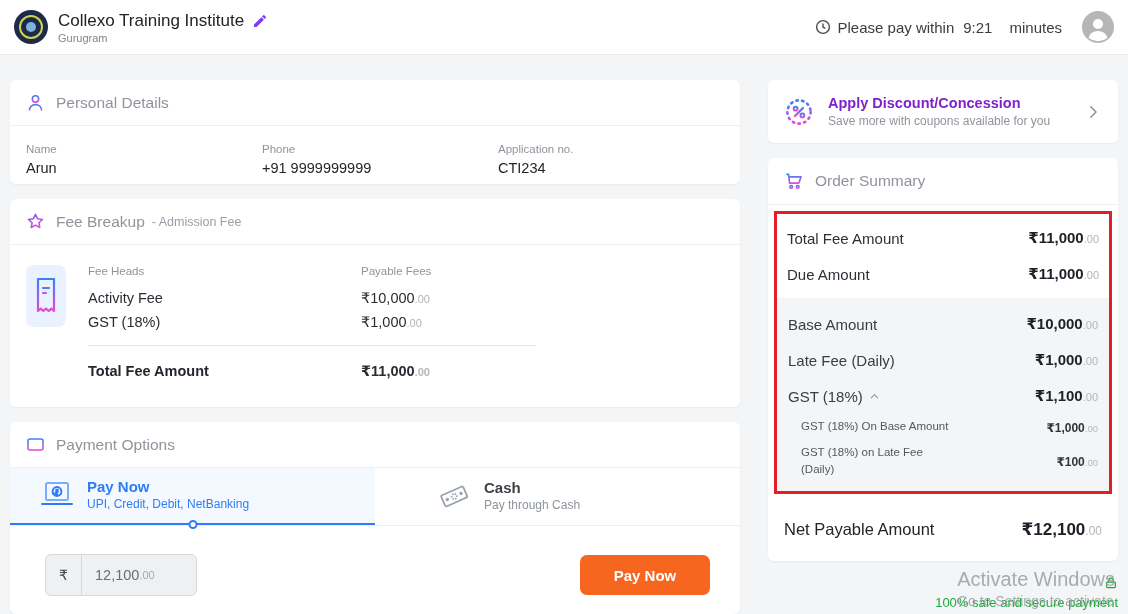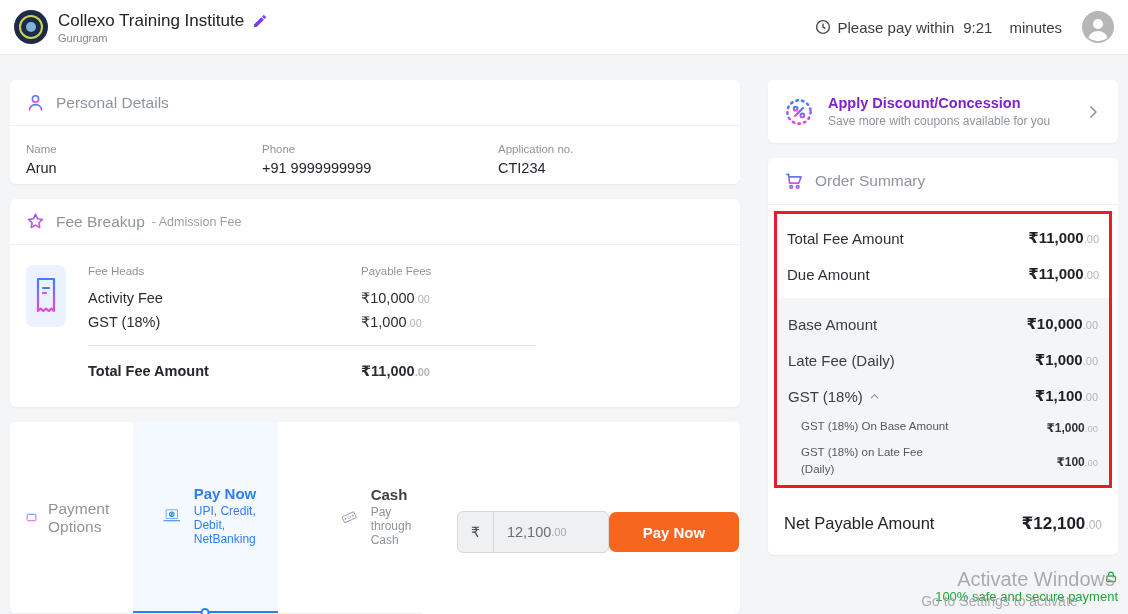--- a/index.html
+++ b/index.html
@@ -41,21 +41,21 @@
   .fee-table { width:448px; }
   .fee-grid { display:grid; grid-template-columns:273px 1fr; }
   .fee-colhead { font-size:11.5px; color:#8f949c; padding-bottom:9px; }
   .fee-cell { font-size:14.5px; color:#2b2b33; padding:4px 0; }
   .fee-total { border-top:1px solid #e3e5e9; margin-top:11px; padding-top:13px; }
   .fee-total .fee-cell { font-weight:700; color:#26262e; }
   .amt-main { font-size:14.5px; color:#2b2b33; }
   .amt-cents { font-size:11px; color:#b4b4bb; }
 
   
-  .pay-card { flex:1; display:flex; flex-direction:row; overflow:hidden; }
+  .pay-card { flex:1; display:flex; flex-direction:column; overflow:hidden; }
   .tabs { display:flex; border-bottom:1px solid #eef0f2; }
   .tab { width:50%; display:flex; align-items:center; gap:13px; padding:10px 0 12px 30px; cursor:pointer; position:relative; }
   .tab.active { background:#f4f9ff; border-bottom:2px solid #2f7df6; }
   .tab.active .bump { position:absolute; left:50%; bottom:-6px; width:9px; height:9px; border-radius:50%; background:#fff; border:2px solid #2f7df6; transform:translateX(-50%); }
   .tab-title { font-size:15px; font-weight:600; color:#3f3f46; }
   .tab-sub { font-size:12px; color:#8f949c; margin-top:2px; }
   .tab.active .tab-title, .tab.active .tab-sub { color:#2f7df6; font-weight:600; }
   .tab.active .tab-sub { font-weight:400; }
   .tab2 { padding-left:62px; }
   .pay-body { display:flex; align-items:center; justify-content:space-between; padding:28px 30px 0 35px; }
@@ -70,36 +70,36 @@
   .disc-title { font-size:14.5px; font-weight:600; color:#7e22ce; }
   .disc-sub { font-size:12px; color:#8f949c; margin-top:3px; }
   .disc-chev { margin-left:auto; display:flex; }
 
   .sum-redbox { margin:6px; border:3px solid #e01f26; }
   .sum-top { padding:6px 10px; }
   .sum-row { display:flex; align-items:center; justify-content:space-between; padding:9px 0; }
   .sum-label { font-size:15px; color:#2f2f38; }
   .sum-val-main { font-size:15px; font-weight:600; color:#1f1f28; }
   .sum-cents { font-size:11px; color:#b4b4bb; }
-  .sum-gray { background:#f4f5f7; padding:8px 11px 4px; }
+  .sum-gray { background:#f4f5f7; padding:8px 11px 10px; }
   .sum-gray .sum-label { color:#3c3c44; }
   .gst-label { display:flex; align-items:center; gap:6px; }
   .sub-row { display:flex; align-items:flex-start; justify-content:space-between; padding:4px 0 4px 13px; }
   .sub-label { font-size:11.5px; color:#56565e; width:200px; line-height:1.45; }
   .sub-val-main { font-size:12px; font-weight:600; color:#33333b; }
   .sub-cents { font-size:9.5px; color:#b8b8bf; }
   .net-row { display:flex; align-items:center; justify-content:space-between; padding:19px 16px 21px; }
   .net-label { font-size:16.5px; color:#23232b; font-weight:500; }
   .net-main { font-size:17px; font-weight:600; color:#1f1f28; }
   .net-cents { font-size:12px; color:#b4b4bb; }
 
   .secure { margin-top:15px; display:flex; align-items:flex-end; justify-content:center; gap:5px; color:#1fa73c; font-size:13px; font-weight:500;flex-direction:column; }
 
   .watermark { position:absolute; right:13px; bottom:5px; text-align:left; color:#9d9da5; opacity:.85; pointer-events:none; }
-  .wm1 { font-size:20px;margin-left:36px; }
+  .wm1 { font-size:20px; }
   .wm2 { font-size:14px; margin-top:2px; }
 </style>
 </head>
 <body>
 
 <svg width="0" height="0" style="position:absolute" aria-hidden="true">
   <defs>
     <linearGradient id="gbp" x1="0" y1="0" x2="0" y2="1">
       <stop offset="0" stop-color="#3b82f6"></stop>
         <stop offset="1" stop-color="#e549d6"></stop>

